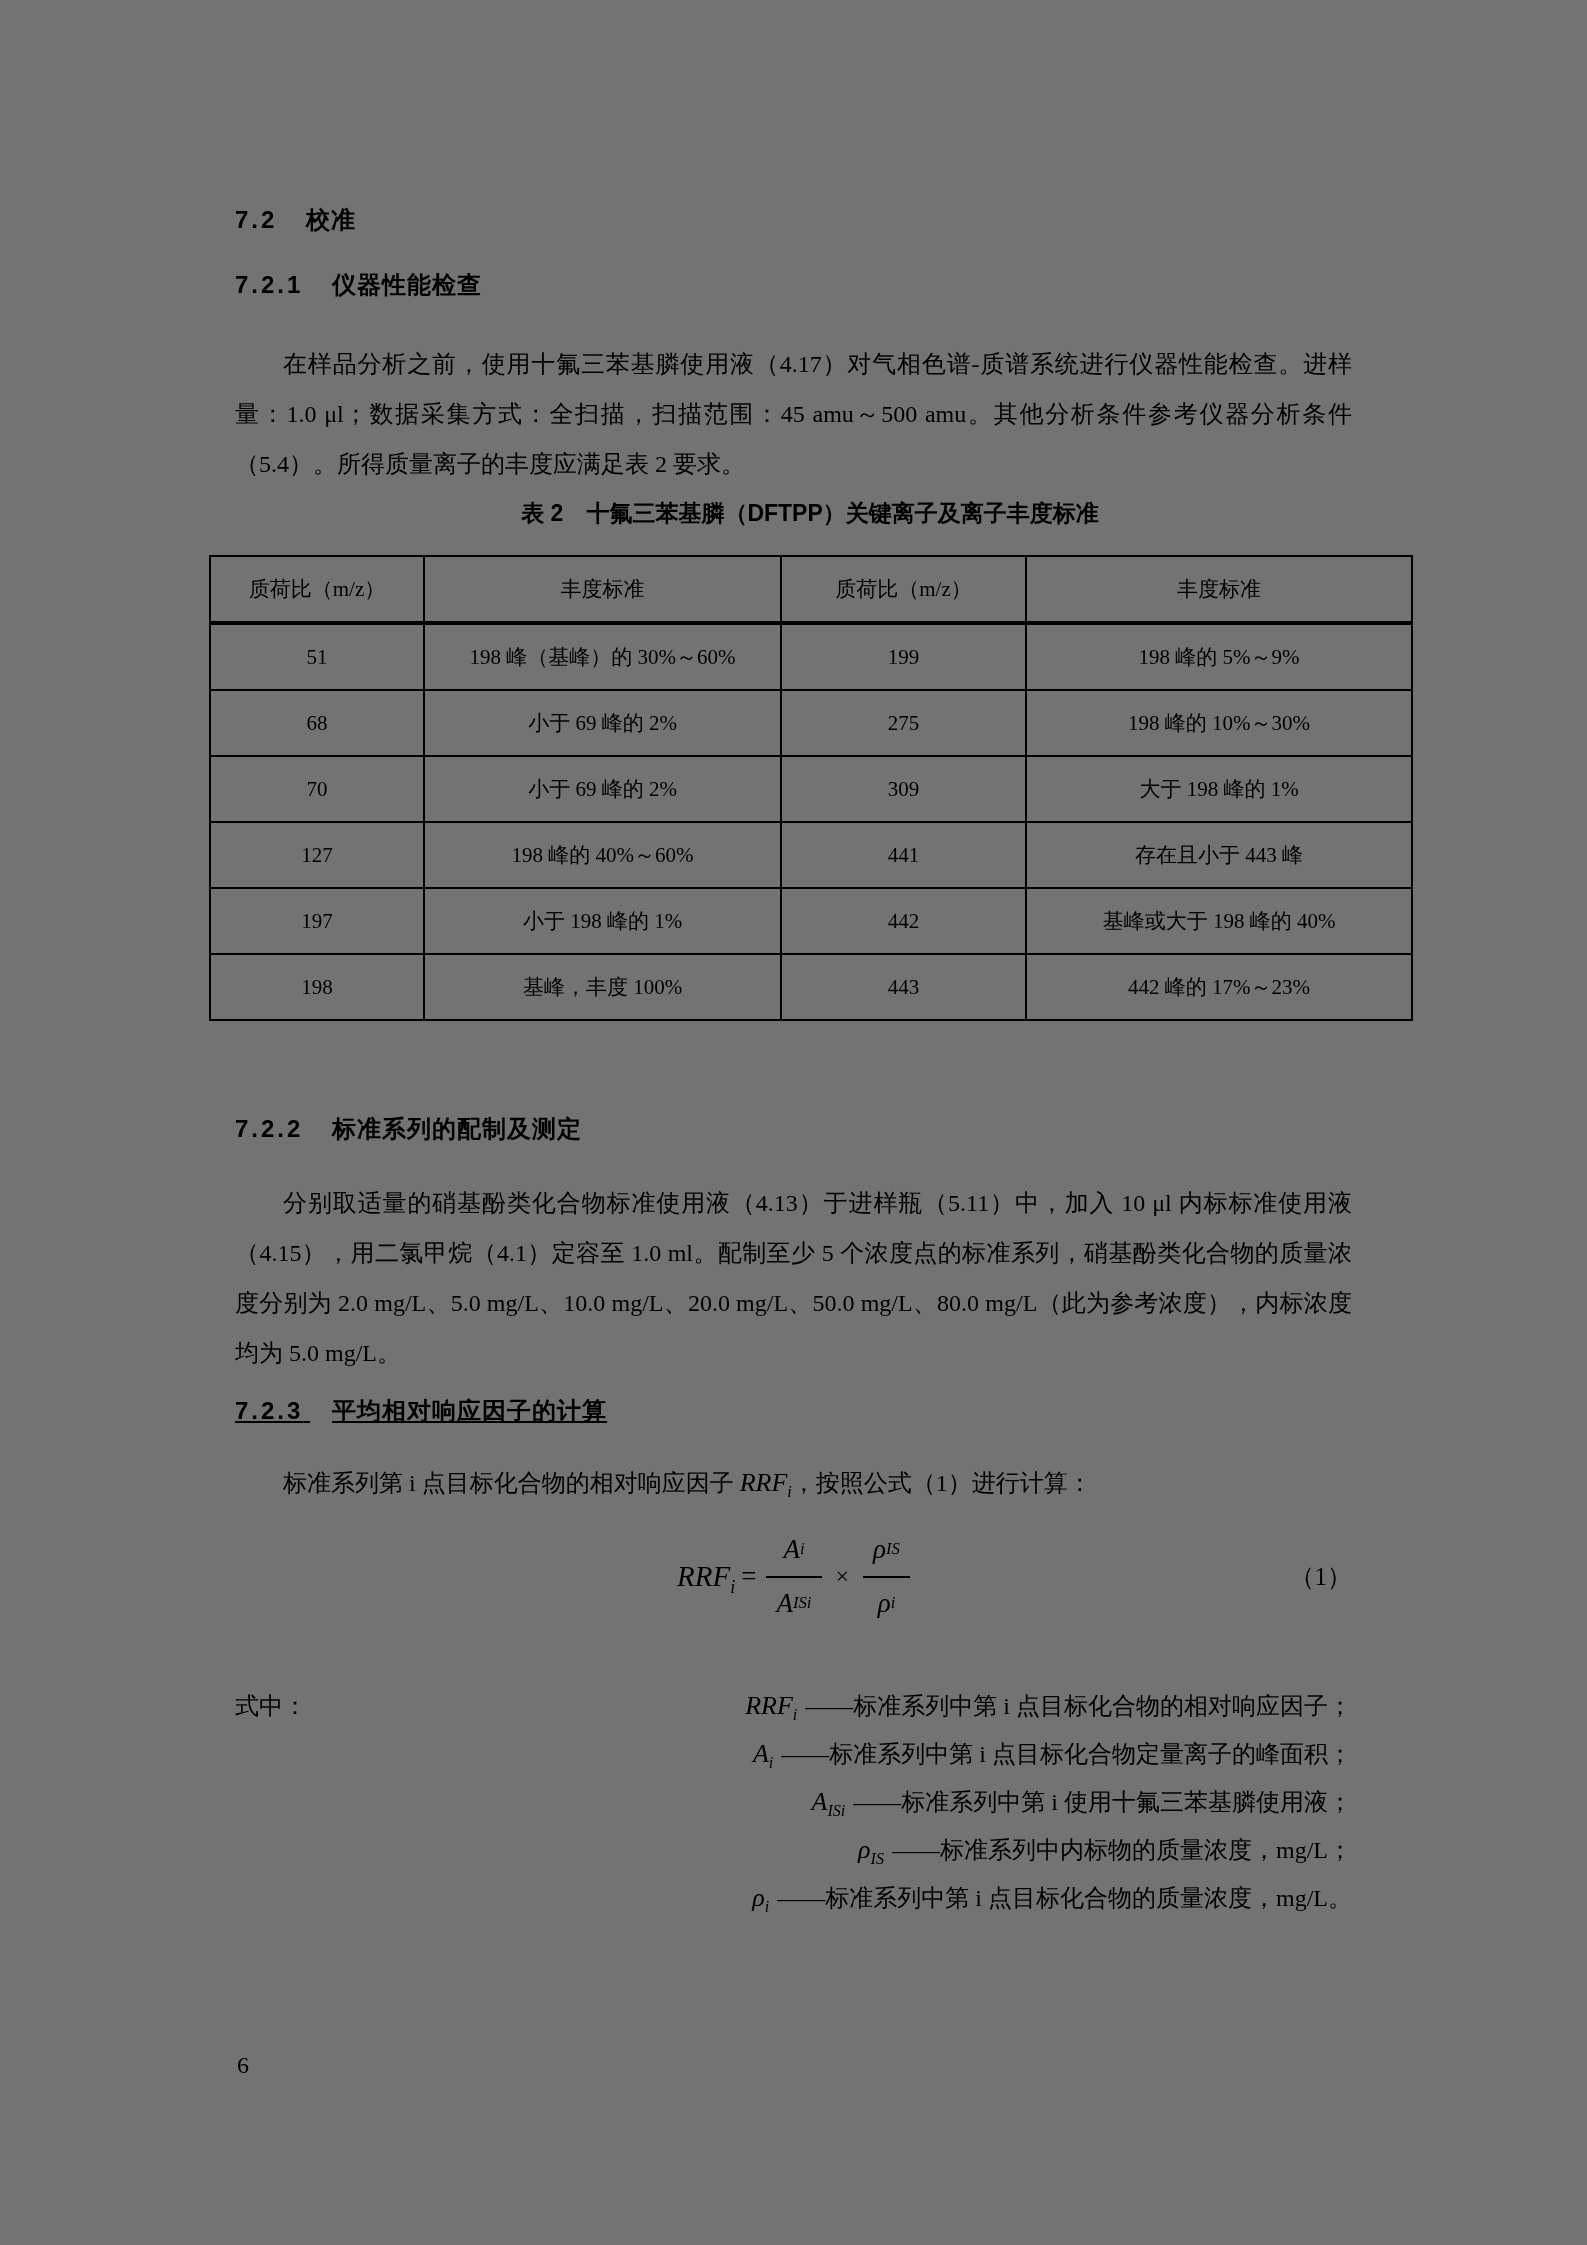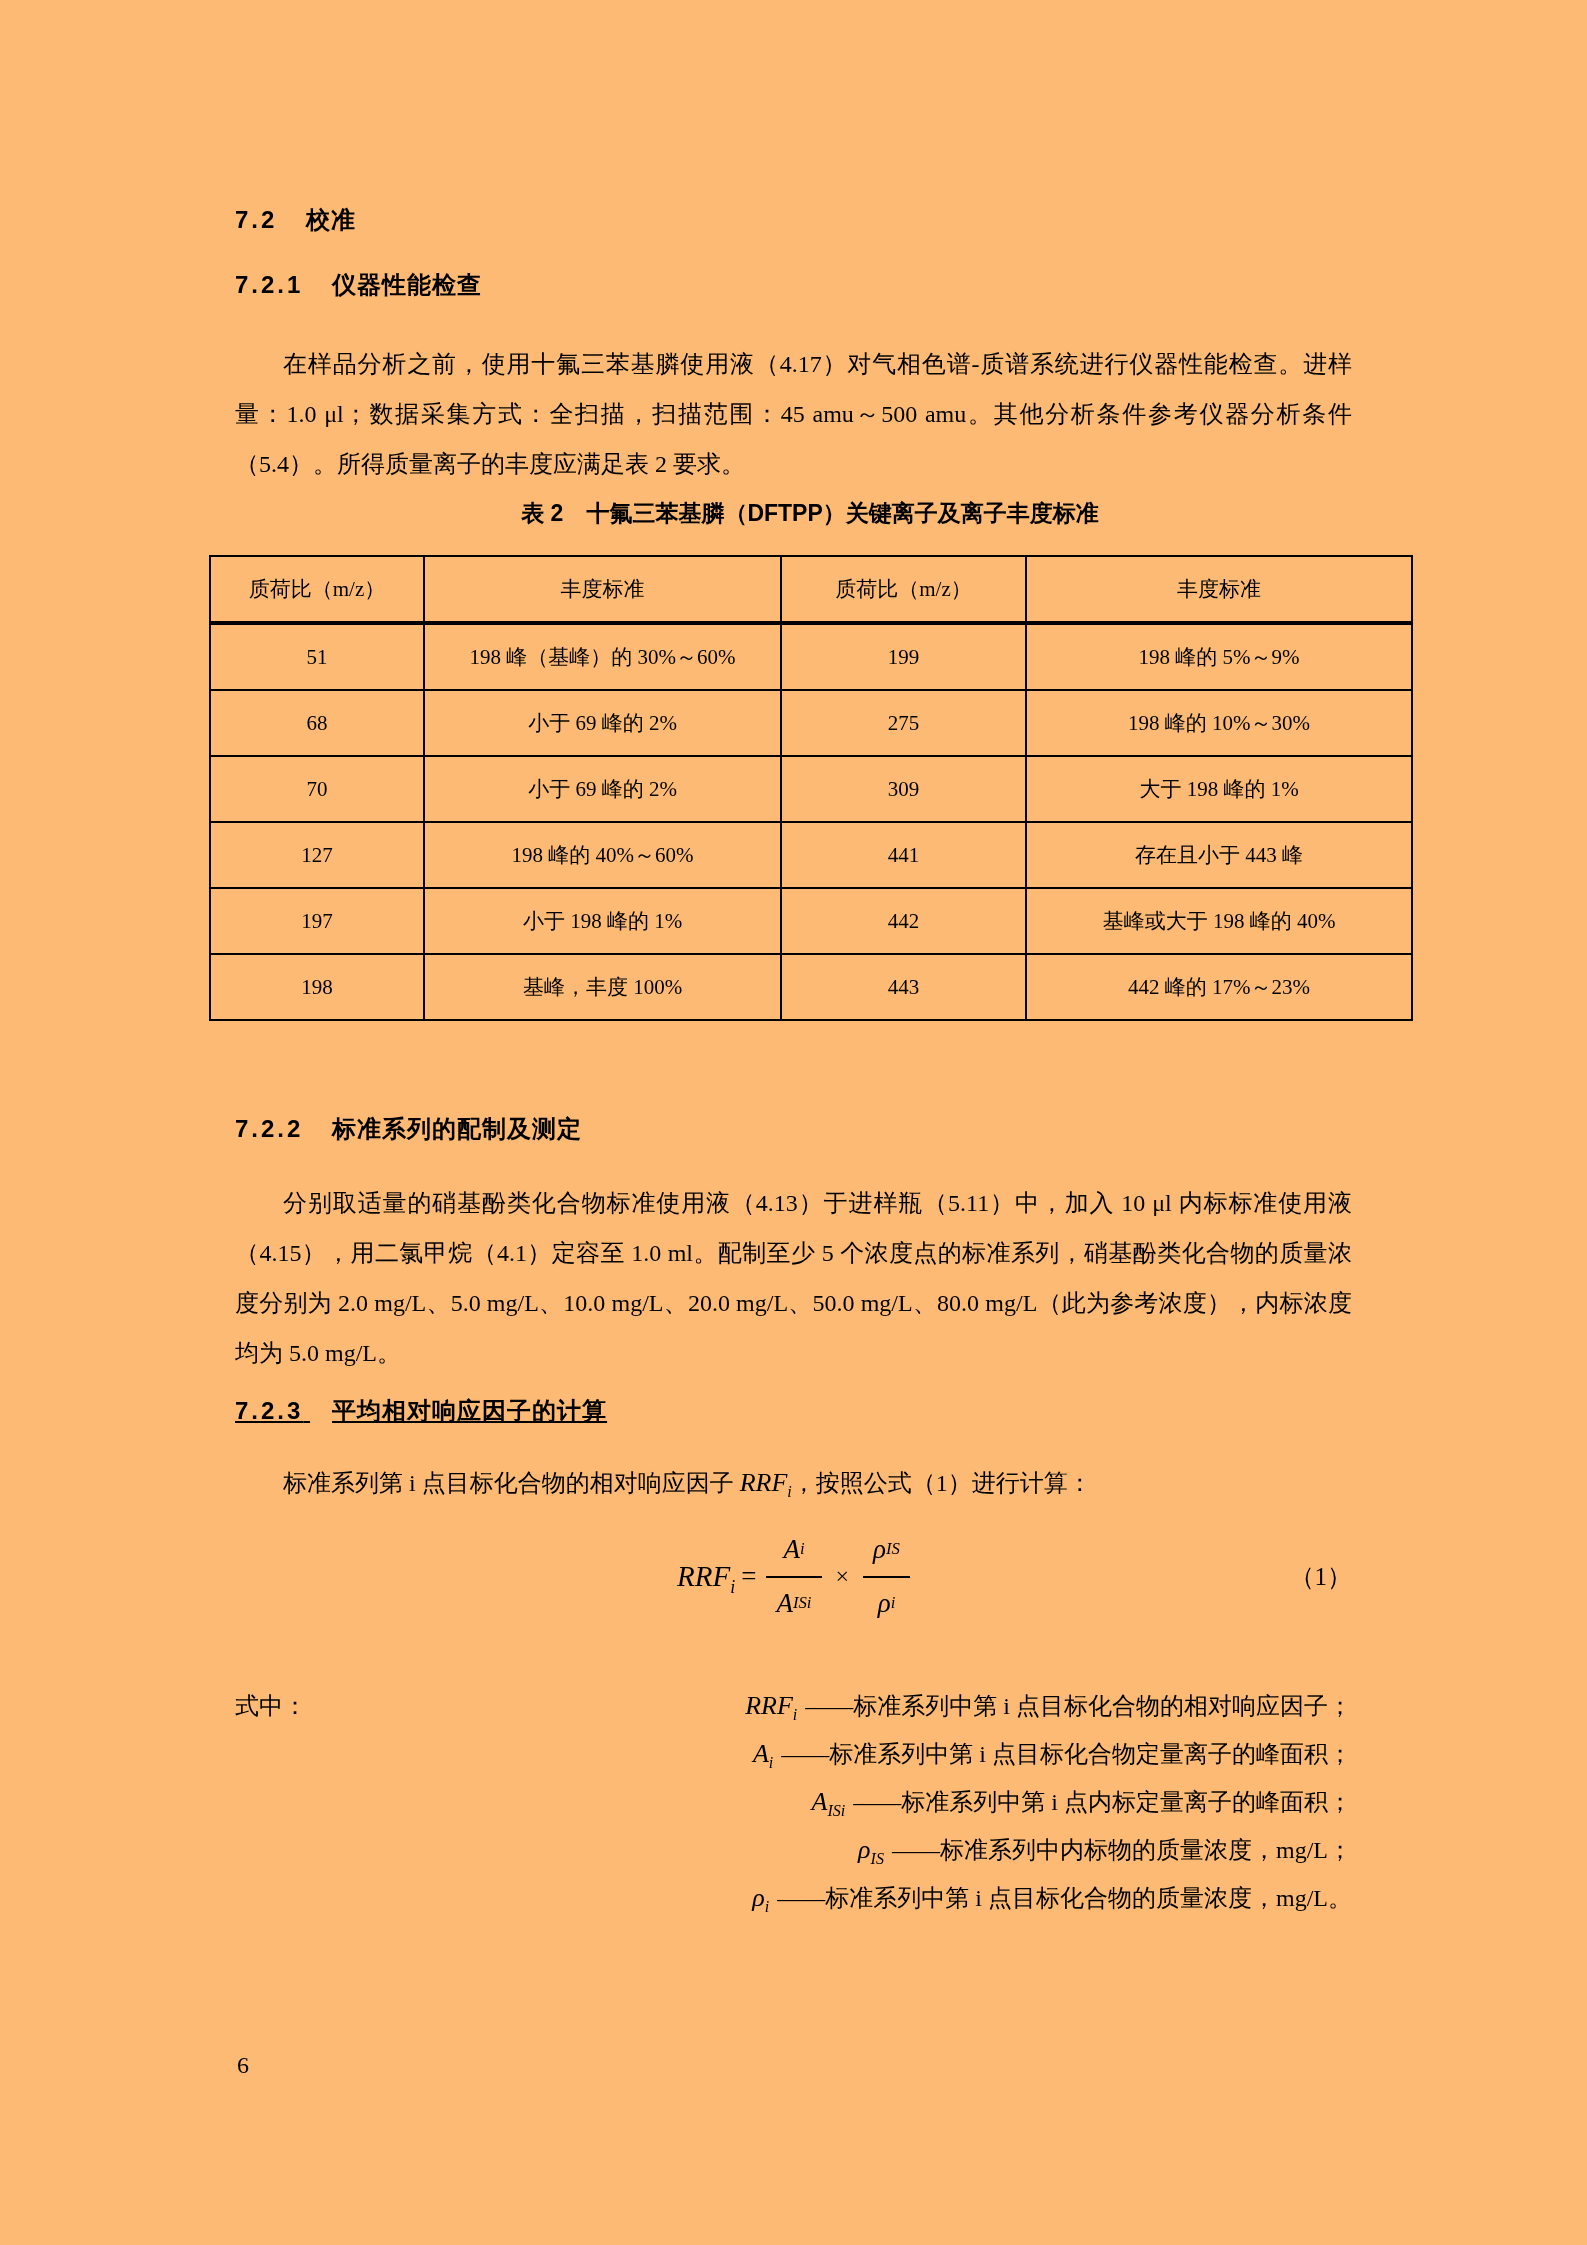--- a/index.html
+++ b/index.html
@@ -1,20 +1,20 @@
 <!DOCTYPE html>
 <html><head>
 <meta charset="utf-8">
 <style>
   html, body { margin: 0; padding: 0; background: #ffffff; }
   .page {
     position: relative;
     width: 1587px;
     height: 2245px;
-    background: #fdba74;
+    background: #737373;
     color: #000000;
     box-sizing: border-box;
     padding: 204px 235px 0 235px;
     font-family: "Liberation Serif", "DejaVu Serif", serif;
     font-size: 24px;
     overflow: hidden;
   }
   h2, h3 {
     margin: 0;
     font-family: "Liberation Sans", "DejaVu Sans", sans-serif;
@@ -236,21 +236,21 @@
       <span class="def-label">式中：</span>
       <span class="math def-sym"><i>RRF</i><sub>i</sub></span>
       <span class="def-desc">——标准系列中第 i 点目标化合物的相对响应因子；</span>
     </div>
     <div class="def-line">
       <span class="math def-sym"><i>A</i><sub>i</sub></span>
       <span class="def-desc">——标准系列中第 i 点目标化合物定量离子的峰面积；</span>
     </div>
     <div class="def-line">
       <span class="math def-sym"><i>A</i><sub>ISi</sub></span>
-      <span class="def-desc">——标准系列中第 i 点内标定量离子的峰面积；</span>
+      <span class="def-desc">——标准系列中第 i 使用十氟三苯基膦使用液；</span>
     </div>
     <div class="def-line">
       <span class="math def-sym"><i>ρ</i><sub>IS</sub></span>
       <span class="def-desc">——标准系列中内标物的质量浓度，mg/L；</span>
     </div>
     <div class="def-line">
       <span class="math def-sym"><i>ρ</i><sub>i</sub></span>
       <span class="def-desc">——标准系列中第 i 点目标化合物的质量浓度，mg/L。</span>
     </div>
   </div>

